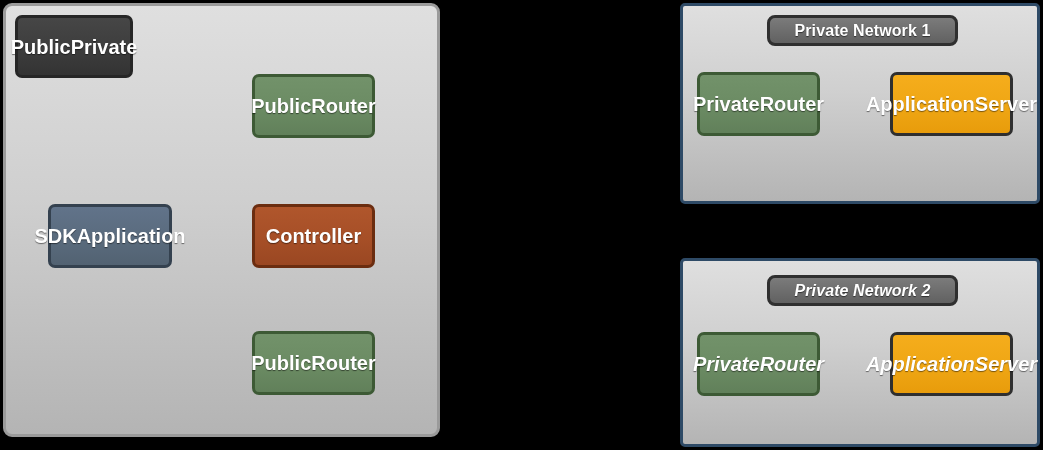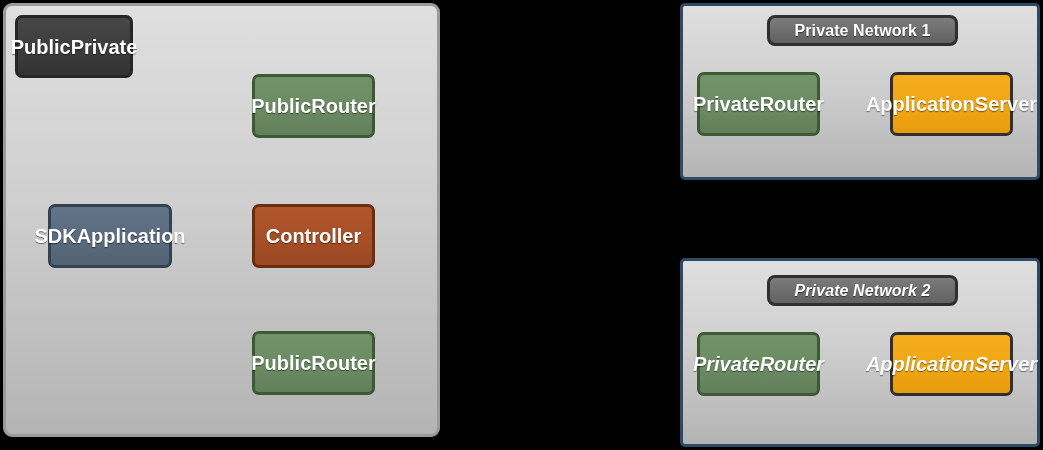--- a/index.html
+++ b/index.html
@@ -31,21 +31,21 @@
     border-radius: 9px;
   }
   .panel-private {
     left: 680px;
     width: 360px;
     border: 3px solid #2e4a66;
     border-radius: 5px;
   }
   .panel-private-1 {
     top: 3px;
-    height: 177px;
+    height: 201px;
   }
   .panel-private-2 {
     top: 258px;
     height: 189px;
     font-style: italic;
   }
 
   
   .net-title {
     position: absolute;

